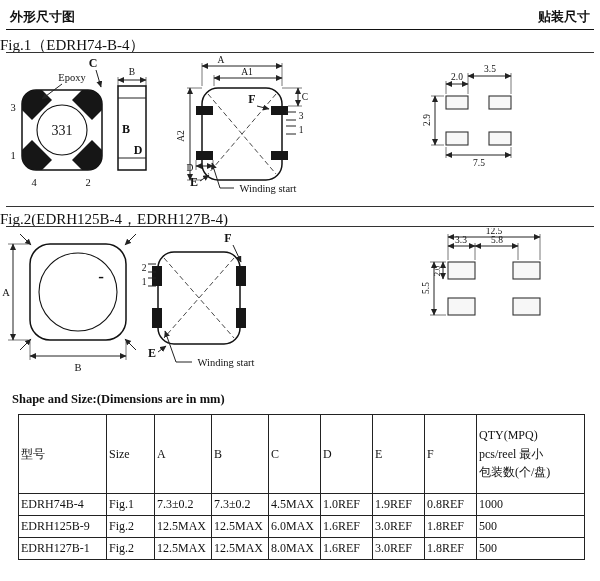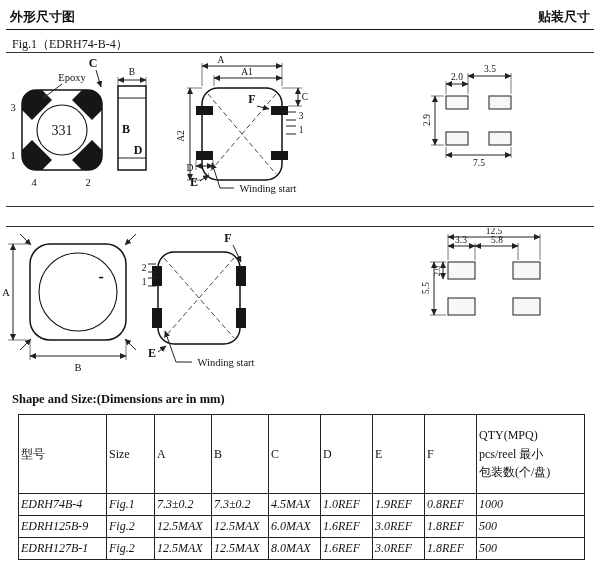--- a/index.html
+++ b/index.html
@@ -3,42 +3,42 @@
 <meta charset="utf-8">
 <style>
   html,body{margin:0;padding:0;background:#fff;}
   .page{position:relative;width:600px;height:581px;background:#fff;overflow:hidden;
         font-family:"Liberation Serif","DejaVu Serif",serif;color:#111;}
   .hdr{position:absolute;top:8px;font-size:13px;font-weight:bold;}
   .hdr-left{left:10px;}
   .hdr-right{right:10px;text-align:center;}
   .rule{position:absolute;left:6px;right:6px;border-top:1px solid #333;height:0;}
   .rule-strong{border-top:1px solid #111;}
-  .fig-caption{position:absolute;left:12px;font-size:12px;}
+  .fig-caption{position:absolute;left:0;font-size:15px;}
   .section-title{position:absolute;left:12px;top:392px;font-size:12.5px;font-weight:bold;text-align:right;}
   svg.fig{position:absolute;left:0;}
   svg text{font-family:"Liberation Serif","DejaVu Serif",serif;fill:#111;text-anchor:middle;}
   .dim-line{stroke:#222;stroke-width:1;fill:none;}
   .ldr{stroke:#222;stroke-width:1;fill:none;}
   .ext{stroke:#555;stroke-width:.8;}
   .tick{stroke:#222;stroke-width:1;}
   .body-o{fill:#fff;stroke:#111;stroke-width:1.5;}
   .thin-o{fill:none;stroke:#111;stroke-width:1.1;}
   .dash{stroke:#333;stroke-width:.9;stroke-dasharray:5 3;fill:none;}
   .pad-dark{fill:#161616;}
   .pad-land{fill:#f7f7f7;stroke:#333;stroke-width:1.1;}
   text.dim{font-size:9.5px;}
   text.lbl{font-size:10.5px;}
   text.big{font-size:12px;font-weight:bold;}
   text.pin{font-size:10.5px;}
   text.mark{font-size:14px;}
   table.spec{position:absolute;left:18px;top:414px;border-collapse:collapse;font-size:12px;}
   .spec td{border:1px solid #222;text-align:left;padding:0 2px;}
   .spec tr.hd td{height:78px;}
-  .spec tr.dr td{height:21px;font-style:italic;}
+  .spec tr.dr td{height:21px;}
   .spec td.qty{white-space:pre-line;line-height:1.55;}
 </style>
 </head>
 <body>
 
 <div class="page">
 
   <div class="hdr hdr-left">外形尺寸图</div>
   <div class="hdr hdr-right">贴装尺寸</div>
   <div class="rule rule-strong" style="top:29px"></div>
@@ -151,20 +151,21 @@
       <line class="dim-line" x1="435" y1="42" x2="435" y2="91" marker-start="url(#arrA)" marker-end="url(#arrA)"></line>
       <text class="dim" x="430" y="66" transform="rotate(-90 430 66)">2.9</text>
       <line class="ext" x1="446" y1="93" x2="446" y2="104"></line>
       <line class="ext" x1="511" y1="93" x2="511" y2="104"></line>
       <line class="dim-line" x1="446" y1="101" x2="511" y2="101" marker-start="url(#arrA)" marker-end="url(#arrA)"></line>
       <text class="dim" x="479" y="112">7.5</text>
     </g>
   </svg>
 
   <div class="rule" style="top:206px"></div>
+  <div class="fig-caption" style="top:210px">Fig.2(EDRH125B-4，EDRH127B-4)</div>
   <div class="rule" style="top:226px"></div>
 
   <svg class="fig" style="top:228px" width="600" height="158" viewBox="0 0 600 158">
     <defs>
       <marker id="arrB" markerWidth="8" markerHeight="8" refX="6" refY="3" orient="auto-start-reverse">
         <path d="M0,0 L6.5,3 L0,6 z" fill="#222"></path>
       </marker>
     </defs>
 
     <g>

